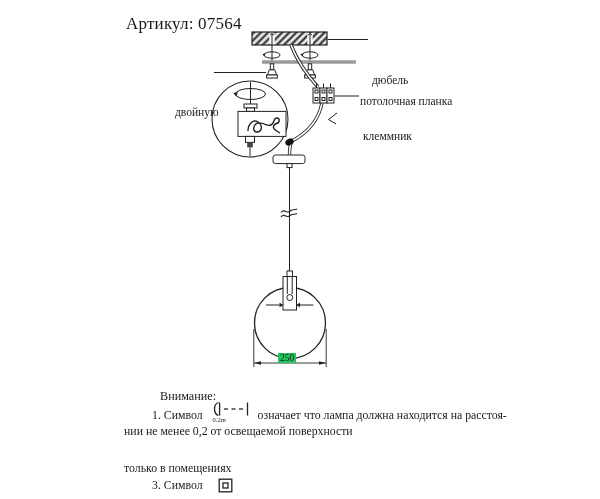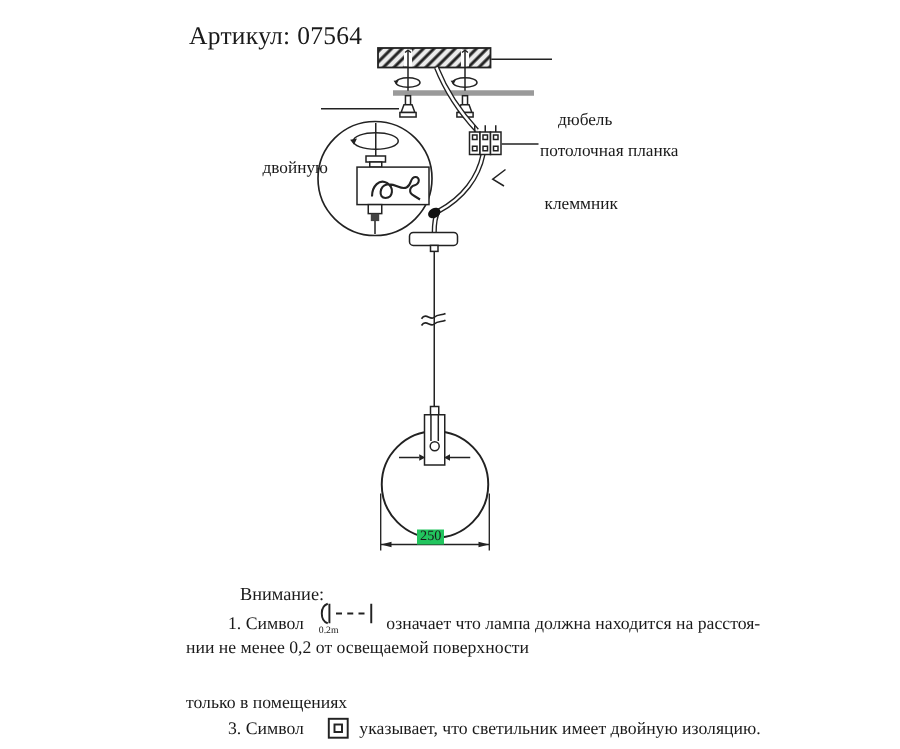--- a/index.html
+++ b/index.html
@@ -173,16 +173,15 @@
   <div class="note-plain" style="top:461px">только в помещениях</div>
 
   <div class="note-line" style="top:473px">
     <span>3. Символ</span>
     <span class="icon" style="margin-left:8px">
       <svg width="15" height="15" viewBox="0 0 15 15" fill="none" stroke="#222" stroke-width="1.3">
         <rect x="1.2" y="1.2" width="12.6" height="12.6"></rect>
         <rect x="5" y="5" width="5" height="5"></rect>
       </svg>
     </span>
-    <span>указывает, что светильник имеет двойную изоляцию.</span>
   </div>
 
 </div>
 
 </body></html>

